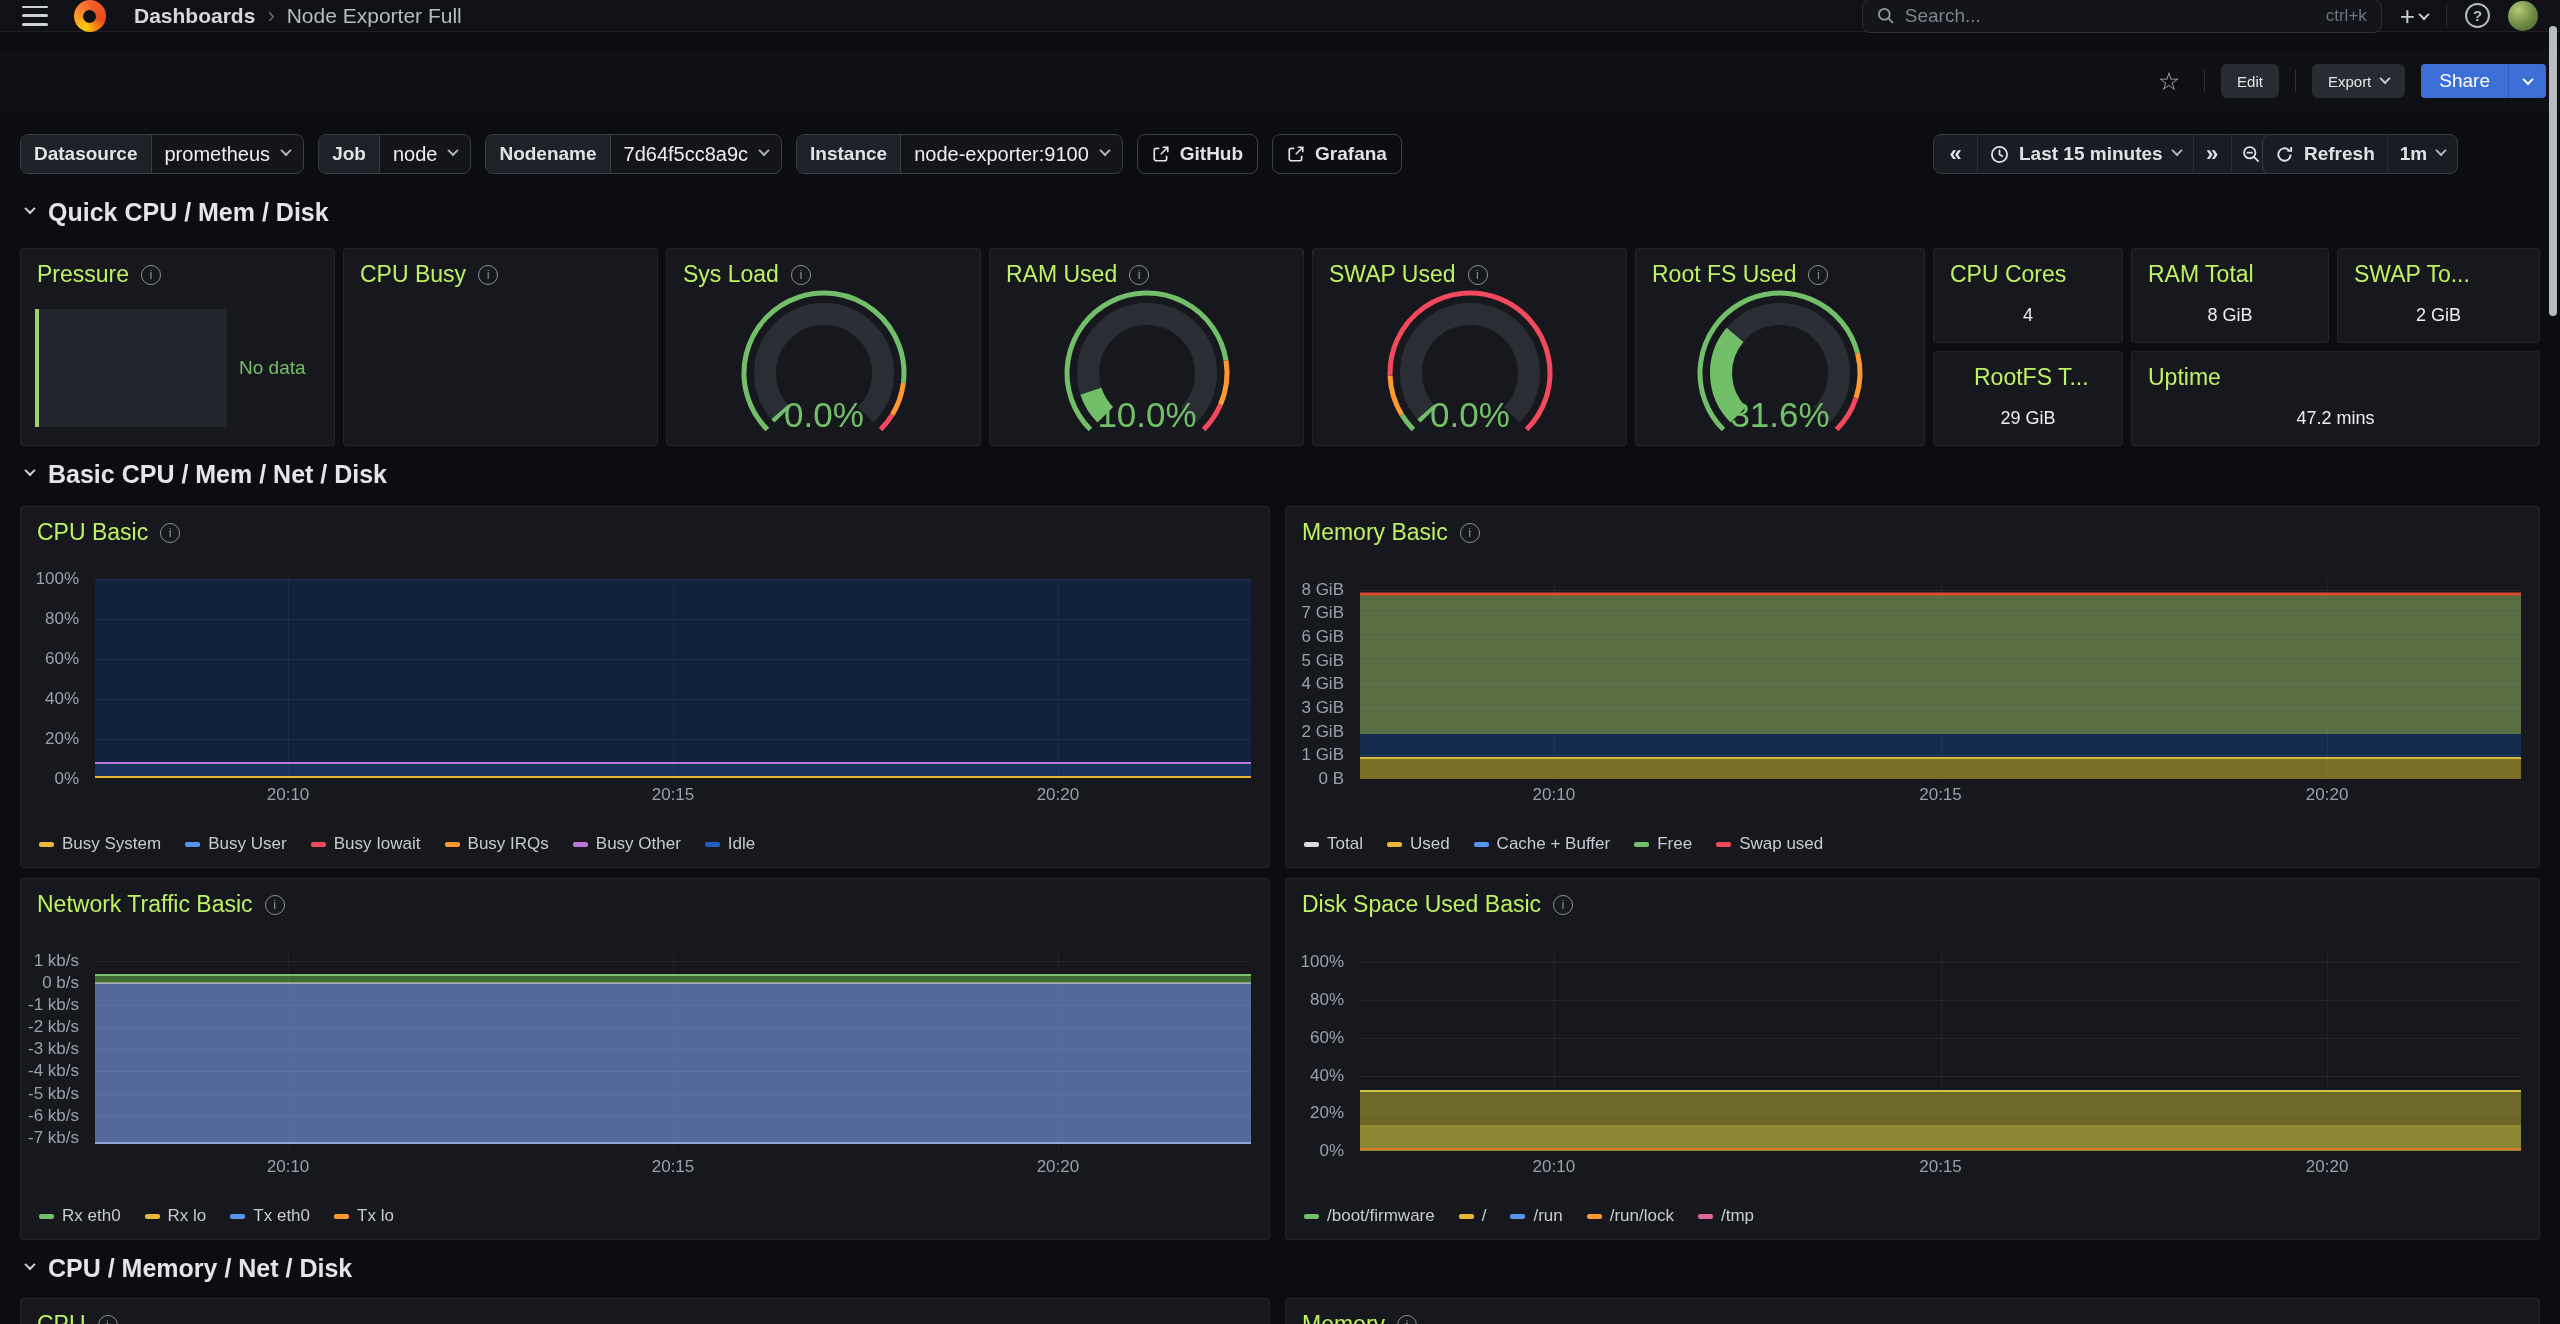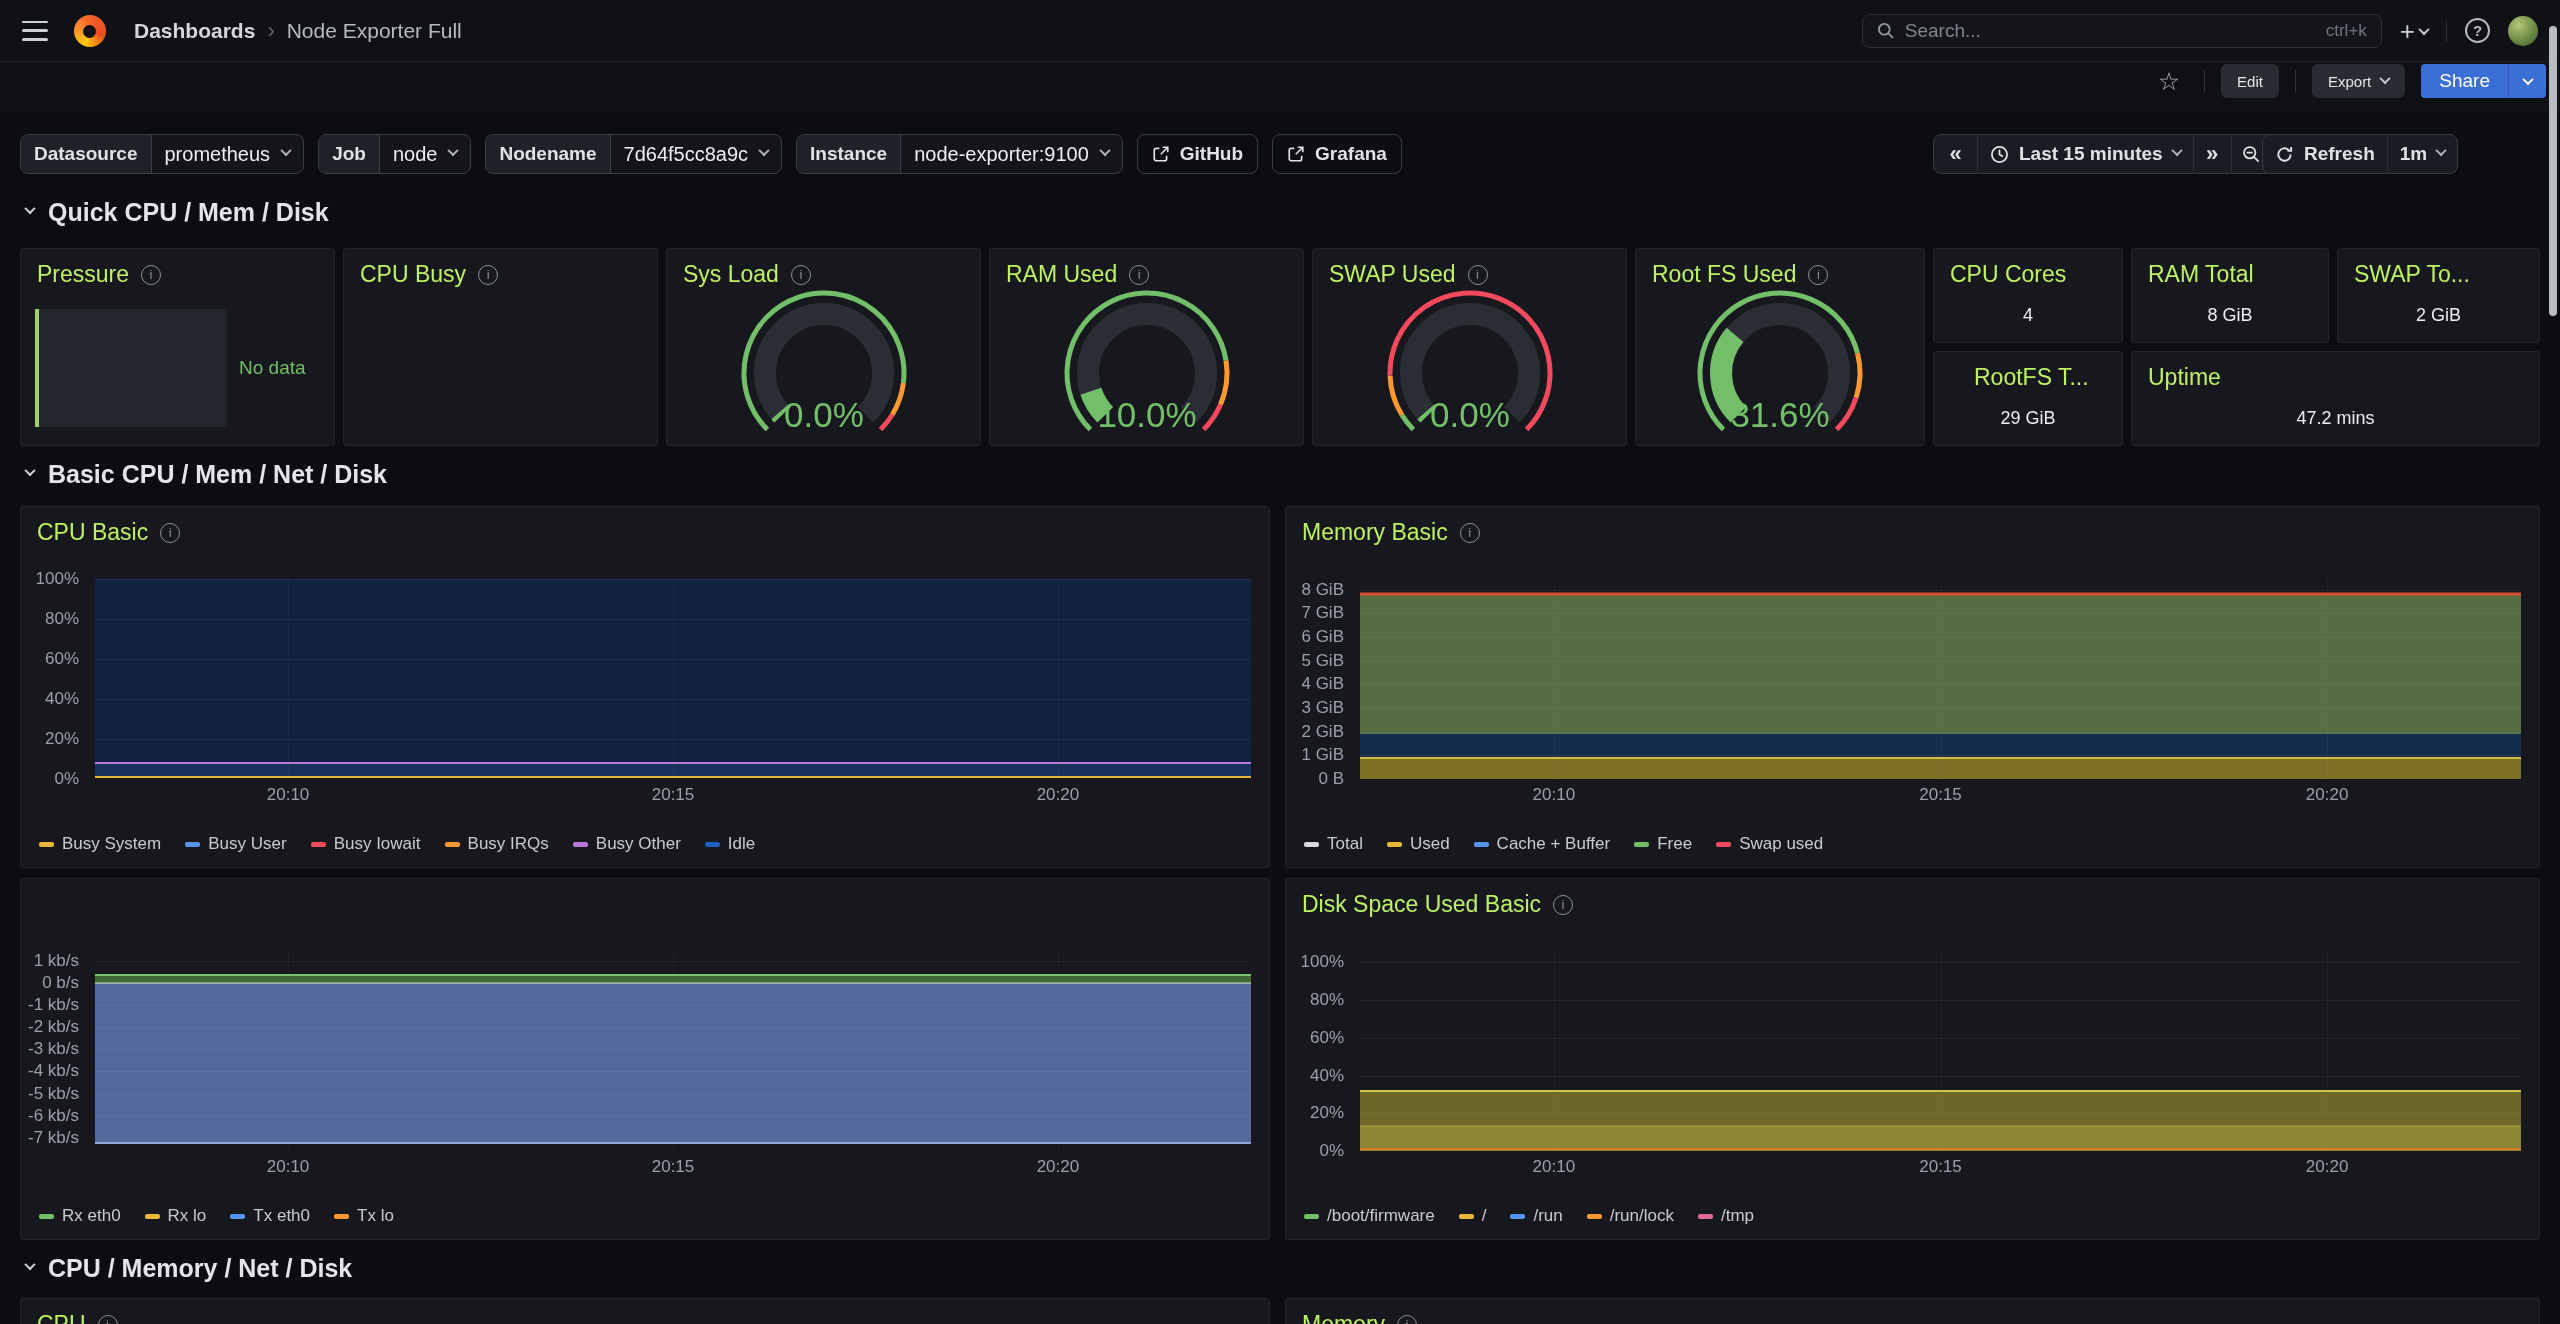--- a/index.html
+++ b/index.html
@@ -1,20 +1,20 @@
 <!DOCTYPE html>
 <html><head>
 <meta charset="utf-8">
 <style>
 *{margin:0;padding:0;box-sizing:border-box}
 html,body{background:#0c0d11}
 .screen{position:relative;width:2560px;height:1324px;background:#0c0d11;overflow:hidden;
   font-family:"Liberation Sans",sans-serif;color:#d8d9da}
 
-.navbar{position:absolute;left:0;top:0;width:100%;height:62px;background:#101117;
+.navbar{position:absolute;left:0;top:0;width:100%;height:32px;background:#101117;
   border-bottom:1px solid #1d1f25;display:flex;align-items:center;gap:18px;padding:8px 22px;z-index:5}
 .hamburger{width:26px;height:20px;display:flex;flex-direction:column;justify-content:space-between;
   background:none;border:none;cursor:pointer}
 .hamburger span{display:block;height:2.5px;border-radius:2px;background:#cdd0d5}
 .logo{width:32px;height:32px;border-radius:50%;margin-left:8px;
   background:conic-gradient(from 200deg,#fbca0a,#ff8833,#f05a28,#e84e1b,#fbca0a);position:relative}
 .logo::after{content:"";position:absolute;left:9px;top:10px;width:13px;height:13px;border-radius:50%;
   background:#101117}
 .breadcrumb{display:flex;align-items:center;gap:12px;margin-left:10px;font-size:21px}
 .crumb-root{color:#d5d7db;font-weight:600;text-decoration:none;cursor:pointer}
@@ -487,20 +487,24 @@
           <span class="sw" style="background: rgb(115, 191, 105);"></span>
           <span>Free</span>
         </div>
         <div class="li">
           <span class="sw" style="background: rgb(242, 73, 92);"></span>
           <span>Swap used</span>
         </div>
       </div>
   </div>
   <div class="panel" style="left:20px;top:878px;width:1250px;height:362px;">
+    <div class="panel-header">
+      <span class="panel-title">Network Traffic Basic</span>
+      <span class="info-icon"></span>
+    </div>
     <div class="axis-y">
         <div class="ylab" style="top: 4.97238%;">1 kb/s</div>
         <div class="ylab" style="top: 16.0221%;">0 b/s</div>
         <div class="ylab" style="top: 27.0718%;">-1 kb/s</div>
         <div class="ylab" style="top: 38.1215%;">-2 kb/s</div>
         <div class="ylab" style="top: 49.1713%;">-3 kb/s</div>
         <div class="ylab" style="top: 60.221%;">-4 kb/s</div>
         <div class="ylab" style="top: 71.2707%;">-5 kb/s</div>
         <div class="ylab" style="top: 82.3204%;">-6 kb/s</div>
         <div class="ylab" style="top: 93.3702%;">-7 kb/s</div>

